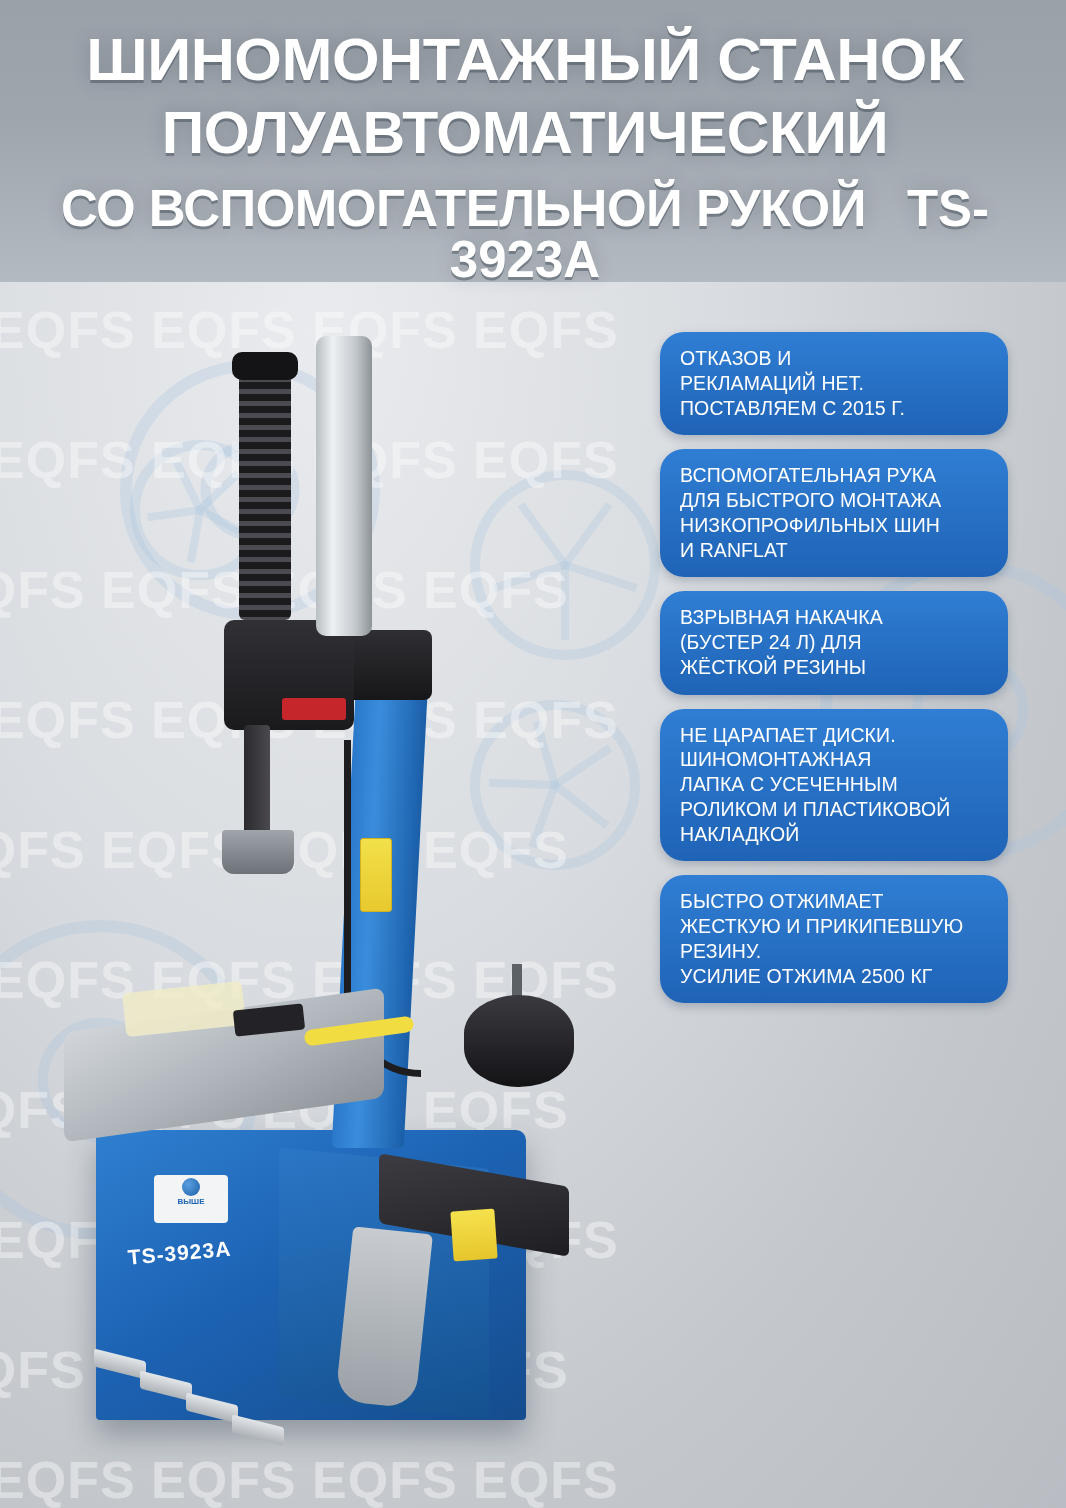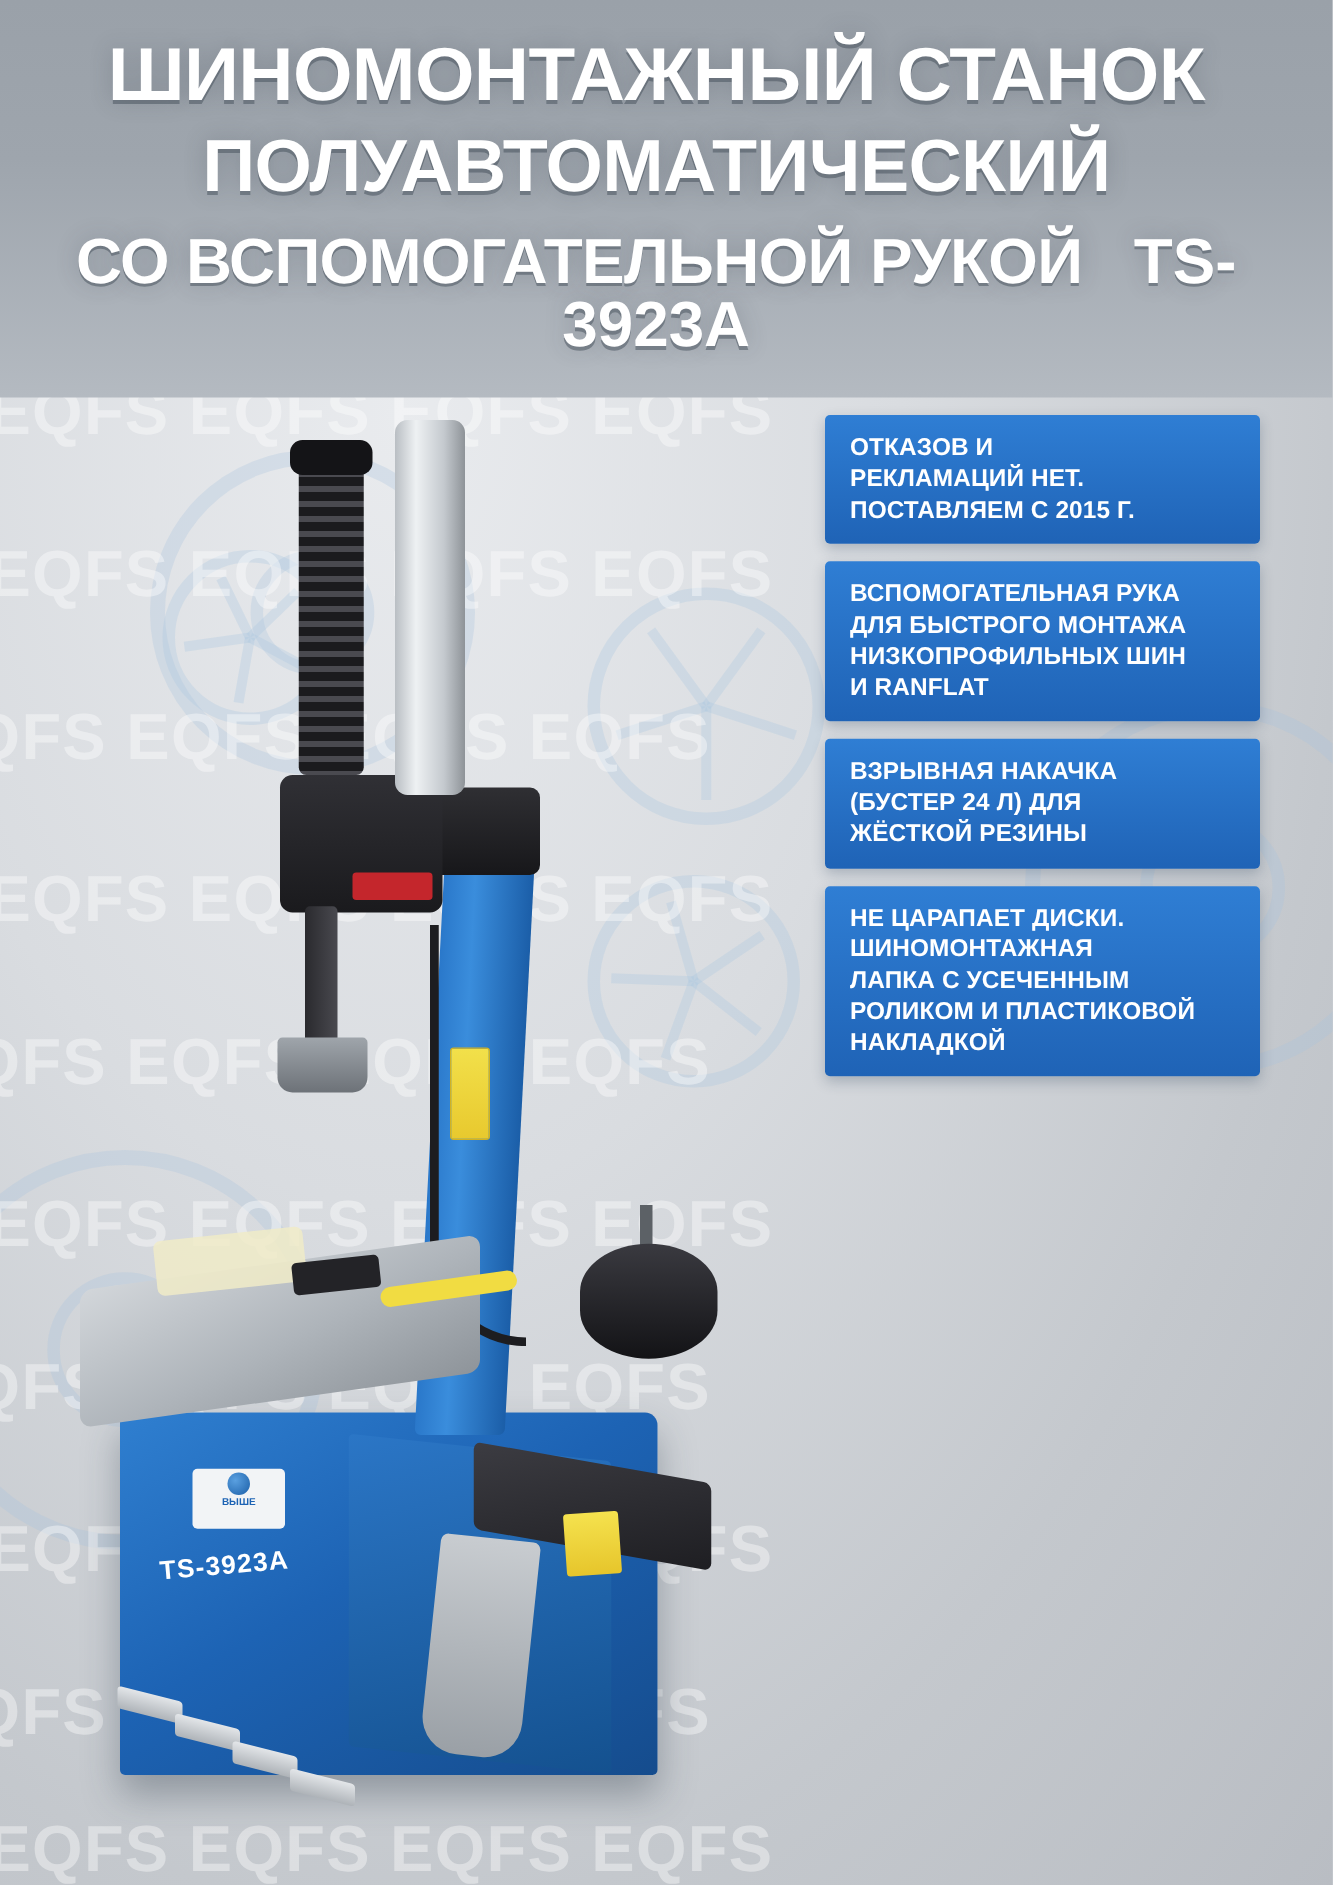--- a/index.html
+++ b/index.html
@@ -68,21 +68,21 @@
     margin-left: -4px;
     background: rgba(170,198,224,0.32);
     transform-origin: 50% 0%;
   }
 
   
   .header {
     position: absolute;
     top: 0; left: 0;
     width: 1066px;
-    height: 318px;
+    height: 282px;
     background: linear-gradient(180deg, #9aa1a9 0%, #9ea5ad 40%, #b4bac1 100%);
     box-sizing: border-box;
     padding: 30px 34px 0 18px;
     text-align: center;
   }
   .title-1, .title-2, .title-3 {
     margin: 0;
     color: #ffffff;
     font-weight: 700;
     letter-spacing: -0.5px;
@@ -333,25 +333,25 @@
   
   .features {
     position: absolute;
     left: 660px;
     top: 332px;
     width: 348px;
   }
   .bubble {
     background: linear-gradient(180deg, #2f7ed4 0%, #1f63b6 100%);
     color: #ffffff;
-    border-radius: 4px;
+    border-radius: 24px;
     padding: 14px 18px 15px 20px;
     margin-bottom: 14px;
     font-size: 19.5px;
-    font-weight: 700;
+    font-weight: 400;
     line-height: 1.27;
     letter-spacing: 0.1px;
     box-shadow: 0 4px 10px rgba(30,55,85,0.25);
     text-transform: uppercase;
   }
   .bubble div {
     white-space: pre-line;
   }
 </style>
 </head>
@@ -465,15 +465,21 @@
 (БУСТЕР 24 Л) ДЛЯ
 ЖЁСТКОЙ РЕЗИНЫ</div>
       </div>
     <div class="bubble">
         <div>НЕ ЦАРАПАЕТ ДИСКИ.
 ШИНОМОНТАЖНАЯ
 ЛАПКА С УСЕЧЕННЫМ
 РОЛИКОМ И ПЛАСТИКОВОЙ
 НАКЛАДКОЙ</div>
       </div>
+    <div class="bubble">
+        <div>БЫСТРО ОТЖИМАЕТ
+ЖЕСТКУЮ И ПРИКИПЕВШУЮ
+РЕЗИНУ.
+УСИЛИЕ ОТЖИМА 2500 КГ</div>
+      </div>
   </div>
 
 </div>
 
 </body></html>

